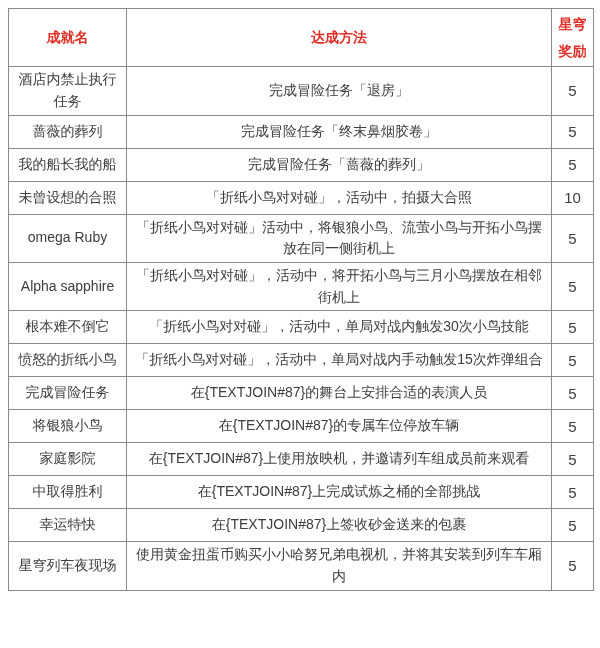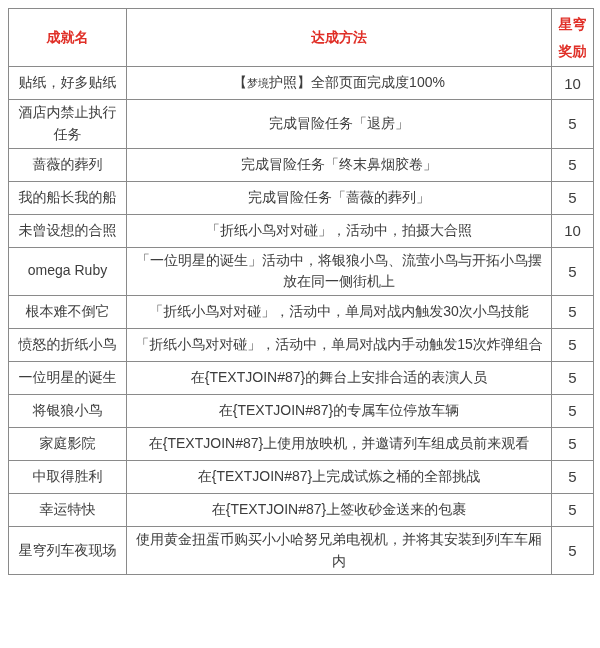--- a/index.html
+++ b/index.html
@@ -57,25 +57,20 @@
   </colgroup>
   <thead>
     <tr>
       <th>成就名</th>
       <th>达成方法</th>
       <th>星穹奖励</th>
     </tr>
   </thead>
   <tbody>
       <tr>
-        <td class="name">贴纸，好多贴纸</td>
-        <td class="method"><span>【</span><span class="small">梦境</span><span>护照】全部页面完成度100%</span></td>
-        <td class="reward">10</td>
-      </tr>
-      <tr>
         <td class="name">酒店内禁止执行任务</td>
         <td class="method">完成冒险任务「退房」</td>
         <td class="reward">5</td>
       </tr>
       <tr>
         <td class="name">蔷薇的葬列</td>
         <td class="method">完成冒险任务「终末鼻烟胶卷」</td>
         <td class="reward">5</td>
       </tr>
       <tr>
@@ -83,35 +78,40 @@
         <td class="method">完成冒险任务「蔷薇的葬列」</td>
         <td class="reward">5</td>
       </tr>
       <tr>
         <td class="name">未曾设想的合照</td>
         <td class="method">「折纸小鸟对对碰」，活动中，拍摄大合照</td>
         <td class="reward">10</td>
       </tr>
       <tr>
         <td class="name">omega Ruby</td>
-        <td class="method">「一位明星的诞生」活动中，将银狼小鸟、流萤小鸟与开拓小鸟摆放在同一侧街机上</td>
+        <td class="method">「折纸小鸟对对碰」活动中，将银狼小鸟、流萤小鸟与开拓小鸟摆放在同一侧街机上</td>
+        <td class="reward">5</td>
+      </tr>
+      <tr>
+        <td class="name">Alpha sapphire</td>
+        <td class="method">「折纸小鸟对对碰」，活动中，将开拓小鸟与三月小鸟摆放在相邻街机上</td>
         <td class="reward">5</td>
       </tr>
       <tr>
         <td class="name">根本难不倒它</td>
         <td class="method">「折纸小鸟对对碰」，活动中，单局对战内触发30次小鸟技能</td>
         <td class="reward">5</td>
       </tr>
       <tr>
         <td class="name">愤怒的折纸小鸟</td>
         <td class="method">「折纸小鸟对对碰」，活动中，单局对战内手动触发15次炸弹组合</td>
         <td class="reward">5</td>
       </tr>
       <tr>
-        <td class="name">一位明星的诞生</td>
+        <td class="name">完成冒险任务</td>
         <td class="method">在{TEXTJOIN#87}的舞台上安排合适的表演人员</td>
         <td class="reward">5</td>
       </tr>
       <tr>
         <td class="name">将银狼小鸟</td>
         <td class="method">在{TEXTJOIN#87}的专属车位停放车辆</td>
         <td class="reward">5</td>
       </tr>
       <tr>
         <td class="name">家庭影院</td>

